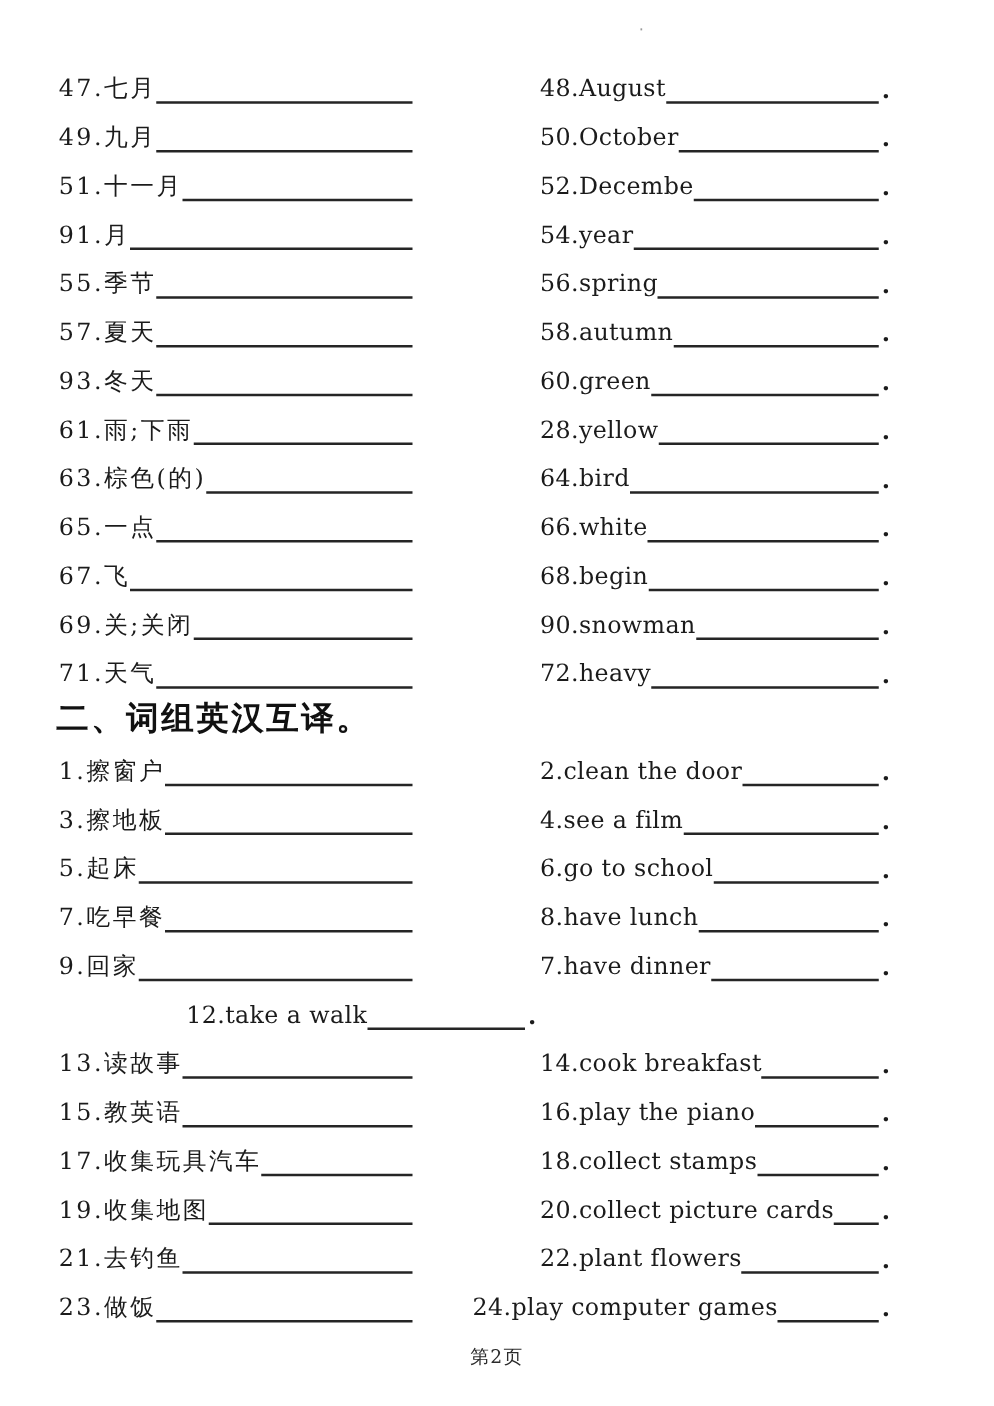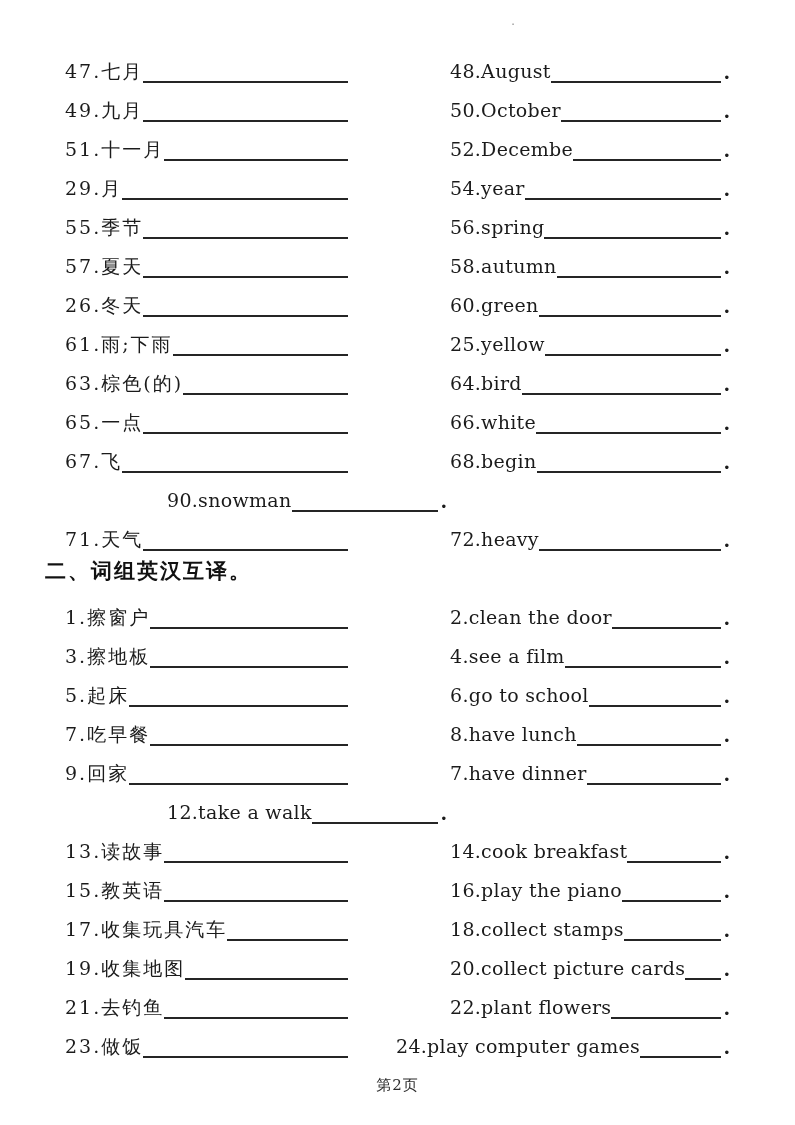--- a/index.html
+++ b/index.html
@@ -6,38 +6,38 @@
   body{
     width:795px;height:1125px;position:relative;background:#ffffff;
     font-family:"DejaVu Serif","Liberation Serif",serif;
     color:#1b1b1b;overflow:hidden;
   }
   .stray-dot{
     position:absolute;left:511px;top:17px;font-size:13px;color:#9a9a9a;
     font-family:"DejaVu Sans","Liberation Sans",sans-serif;
   }
   .sheet{position:absolute;left:0;top:44px;width:795px;}
-  .row{height:39px;display:flex;align-items:flex-end;padding-left:65px;box-sizing:border-box;}
+  .row{height:39px;display:flex;align-items:flex-end;padding-left:47px;box-sizing:border-box;}
   .cell{display:flex;align-items:flex-end;height:26px;}
   .cell-left{width:283px;}
   .cell-right{width:280px;margin-left:102px;}
   .cell-right.wide{width:334px;margin-left:48px;}
   .label{
     white-space:nowrap;font-size:19px;line-height:24px;
   }
   .cell-left .label{letter-spacing:2px;}
   .cell-right .label{letter-spacing:0.3px;}
   .blank{
     flex:1 1 auto;border-bottom:2px solid #252525;height:22px;min-width:8px;
   }
   .period{font-size:19px;line-height:22px;padding-left:2px;font-weight:bold;}
   .section-heading{
     margin:6px 0 0 45px;height:33px;
     font-family:"DejaVu Sans","Liberation Sans",sans-serif;
-    font-weight:700;font-size:21px;letter-spacing:2px;color:#111;
+    font-weight:700;font-size:26px;letter-spacing:2px;color:#111;
   }
   .footer{
     position:absolute;left:0;top:1076px;width:795px;text-align:center;
     font-size:15px;color:#2b2b2b;letter-spacing:1px;
   }
 </style>
 </head>
 <body>
 
 <span class="stray-dot">·</span>
@@ -73,21 +73,21 @@
           <span class="blank"></span>
         </div>
       <div class="cell cell-right">
           <span class="label">52.Decembe</span>
           <span class="blank"></span>
           <span class="period">.</span>
         </div>
     </div>
     <div class="row">
       <div class="cell cell-left">
-          <span class="label">29.月</span>
+          <span class="label">91.月</span>
           <span class="blank"></span>
         </div>
       <div class="cell cell-right">
           <span class="label">54.year</span>
           <span class="blank"></span>
           <span class="period">.</span>
         </div>
     </div>
     <div class="row">
       <div class="cell cell-left">
@@ -106,36 +106,36 @@
           <span class="blank"></span>
         </div>
       <div class="cell cell-right">
           <span class="label">58.autumn</span>
           <span class="blank"></span>
           <span class="period">.</span>
         </div>
     </div>
     <div class="row">
       <div class="cell cell-left">
-          <span class="label">26.冬天</span>
+          <span class="label">93.冬天</span>
           <span class="blank"></span>
         </div>
       <div class="cell cell-right">
           <span class="label">60.green</span>
           <span class="blank"></span>
           <span class="period">.</span>
         </div>
     </div>
     <div class="row">
       <div class="cell cell-left">
           <span class="label">61.雨;下雨</span>
           <span class="blank"></span>
         </div>
       <div class="cell cell-right">
-          <span class="label">25.yellow</span>
+          <span class="label">28.yellow</span>
           <span class="blank"></span>
           <span class="period">.</span>
         </div>
     </div>
     <div class="row">
       <div class="cell cell-left">
           <span class="label">63.棕色(的)</span>
           <span class="blank"></span>
         </div>
       <div class="cell cell-right">
@@ -160,20 +160,24 @@
           <span class="label">67.飞</span>
           <span class="blank"></span>
         </div>
       <div class="cell cell-right">
           <span class="label">68.begin</span>
           <span class="blank"></span>
           <span class="period">.</span>
         </div>
     </div>
     <div class="row">
+      <div class="cell cell-left">
+          <span class="label">69.关;关闭</span>
+          <span class="blank"></span>
+        </div>
       <div class="cell cell-right">
           <span class="label">90.snowman</span>
           <span class="blank"></span>
           <span class="period">.</span>
         </div>
     </div>
     <div class="row">
       <div class="cell cell-left">
           <span class="label">71.天气</span>
           <span class="blank"></span>

